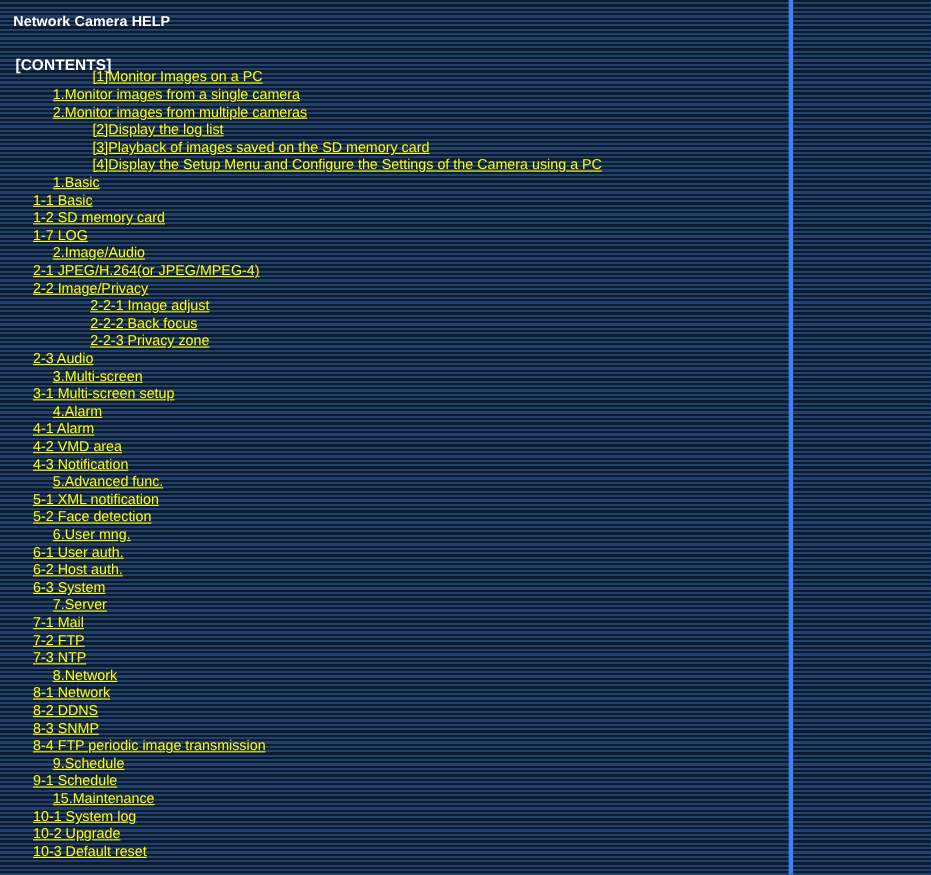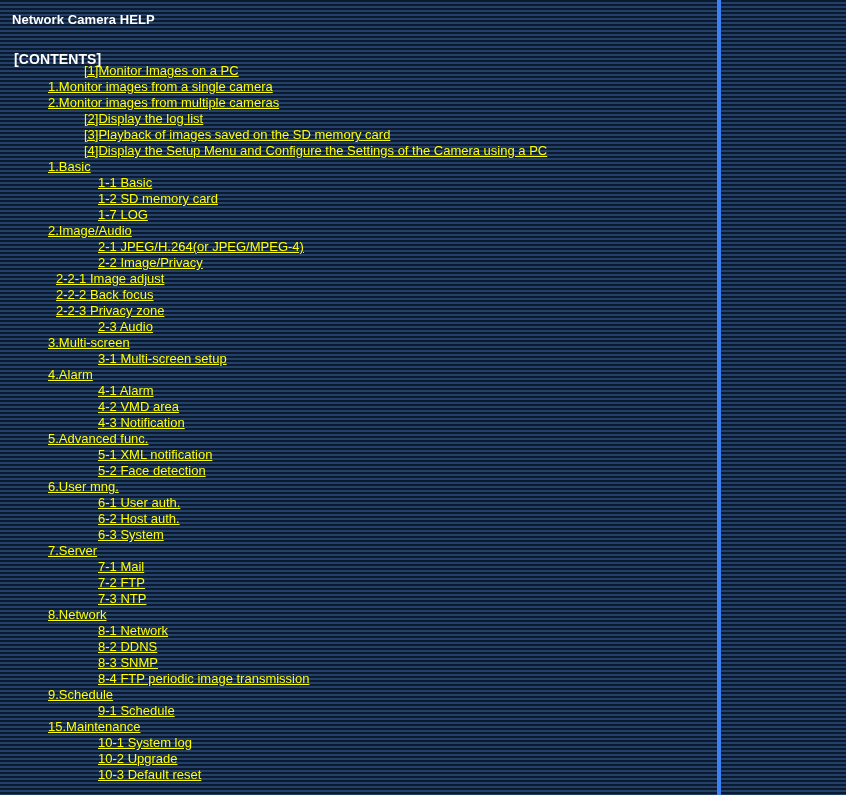--- a/index.html
+++ b/index.html
@@ -65,22 +65,22 @@
     color: #ffff00;
     font-size: 13px;
     text-decoration: underline;
     text-underline-offset: 1px;
     cursor: pointer;
     white-space: nowrap;
   }
   
   .lvl0 { padding-left: 84px; }
   .lvl1 { padding-left: 48px; }
-  .lvl2 { padding-left: 98px; }
-  .lvl3 { padding-left: 56px; }
+  .lvl2 { padding-left: 30px; }
+  .lvl3 { padding-left: 82px; }
 </style>
 </head>
 <body>
 
 <div class="page">
 
   <div class="title">Network Camera HELP</div>
 
   <div class="contents-heading">[CONTENTS]</div>
 

